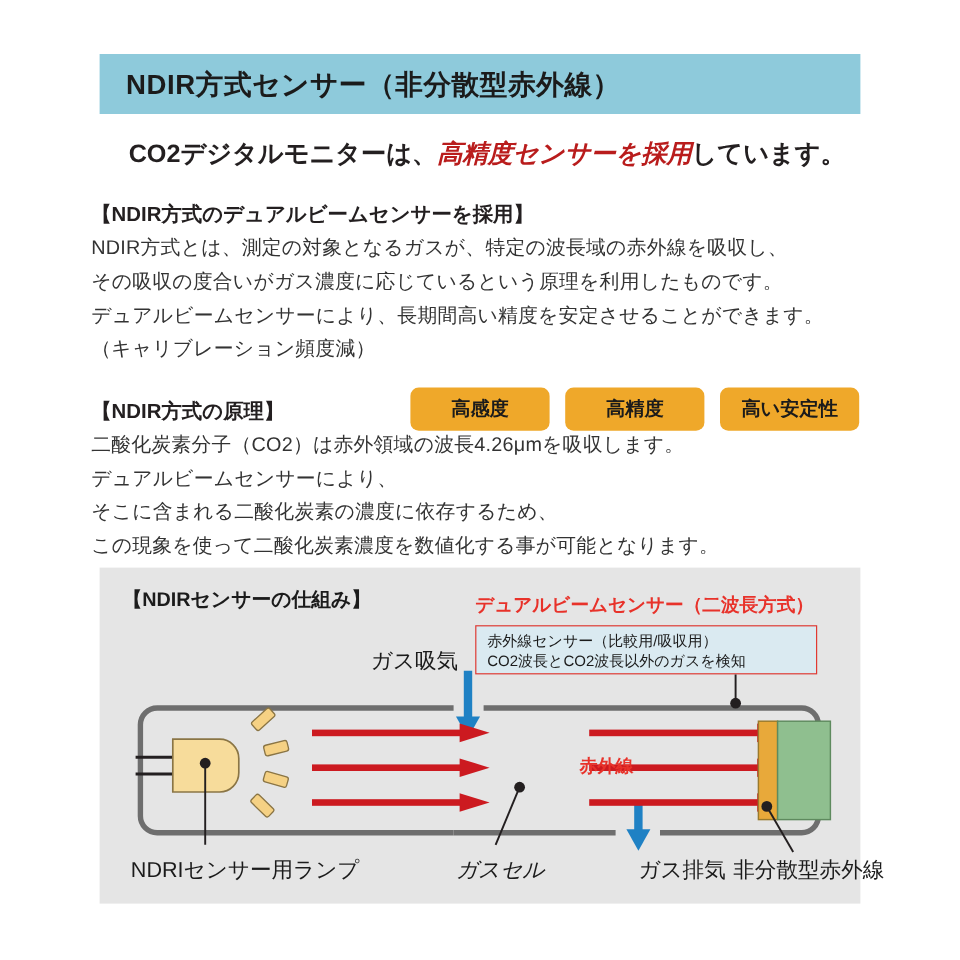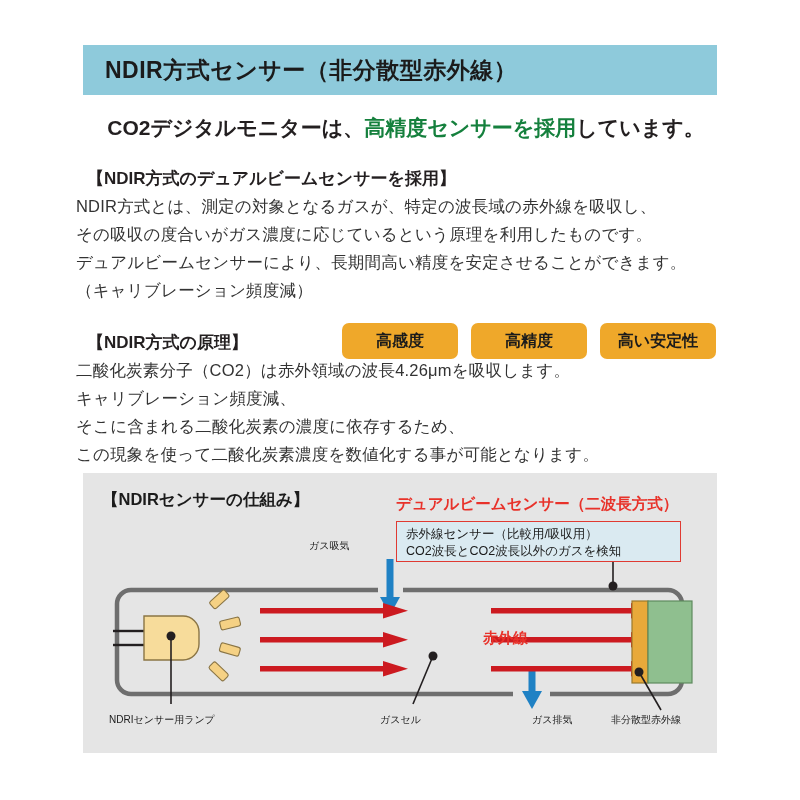--- a/index.html
+++ b/index.html
@@ -23,27 +23,26 @@
     font-size:23px;font-weight:bold;letter-spacing:.5px;
     margin-left:22px;color:#1b1b1b;
     white-space:nowrap;
   }
 
   
   .lead{
     position:absolute;left:76px;top:114px;width:660px;
     font-size:21px;font-weight:bold;white-space:nowrap;letter-spacing:0px;
   }
-  .lead .hl{color:#15803d;}
+  .lead .hl{color:#b91c1c;font-style:italic;}
 
   
   .sec-head{
     position:absolute;font-size:17px;font-weight:bold;white-space:nowrap;
     letter-spacing:0px;
-    margin-left:11px;
   }
   .body-line{
     position:absolute;font-size:16.5px;white-space:nowrap;color:#333;
     letter-spacing:.2px;
   }
 
   #sec1-head{left:76px;top:167px;}
   #s1l0{left:76px;top:196px;}
   #s1l1{left:76px;top:224px;}
   #s1l2{left:76px;top:252px;}
@@ -88,26 +87,26 @@
     box-sizing:border-box;
   }
   .callout-line{
     position:absolute;left:9px;font-size:12.5px;color:#1b1b1b;white-space:nowrap;
   }
   .callout-line.l0{top:4px;}
   .callout-line.l1{top:21px;}
 
   
   .dlabel{
-    position:absolute;font-size:10px;color:#1b1b1b;white-space:nowrap;
+    position:absolute;font-size:18px;color:#1b1b1b;white-space:nowrap;
   }
   #lbl-intake{left:226px;top:66px;}
   #lbl-ir{left:400px;top:156px;color:#e8322a;font-weight:bold;font-size:15px;}
   #lbl-lamp{left:26px;top:240px;}
-  #lbl-cell{left:297px;top:240px;}
+  #lbl-cell{left:297px;top:240px;font-style:italic;}
   #lbl-exhaust{left:449px;top:240px;}
   #lbl-filter{left:528px;top:240px;}
 
   
   .panel svg{position:absolute;left:0;top:0;}
 </style>
 </head>
 <body>
 
 <div id="root">
@@ -127,21 +126,21 @@
   <div class="body-line" id="s1l3">（キャリブレーション頻度減）</div>
 
   <div class="badges">
     <div class="badge">高感度</div>
     <div class="badge">高精度</div>
     <div class="badge">高い安定性</div>
   </div>
 
   <div class="sec-head" id="sec2-head">【NDIR方式の原理】</div>
   <div class="body-line" id="s2l0">二酸化炭素分子（CO2）は赤外領域の波長4.26μmを吸収します。</div>
-  <div class="body-line" id="s2l1">キャリブレーション頻度減、</div>
+  <div class="body-line" id="s2l1">デュアルビームセンサーにより、</div>
   <div class="body-line" id="s2l2">そこに含まれる二酸化炭素の濃度に依存するため、</div>
   <div class="body-line" id="s2l3">この現象を使って二酸化炭素濃度を数値化する事が可能となります。</div>
 
   <div class="panel">
 
     <div class="panel-title">【NDIRセンサーの仕組み】</div>
     <div class="dual-title">デュアルビームセンサー（二波長方式）</div>
 
     <div class="callout">
       <div class="callout-line l0">赤外線センサー（比較用/吸収用）</div>

